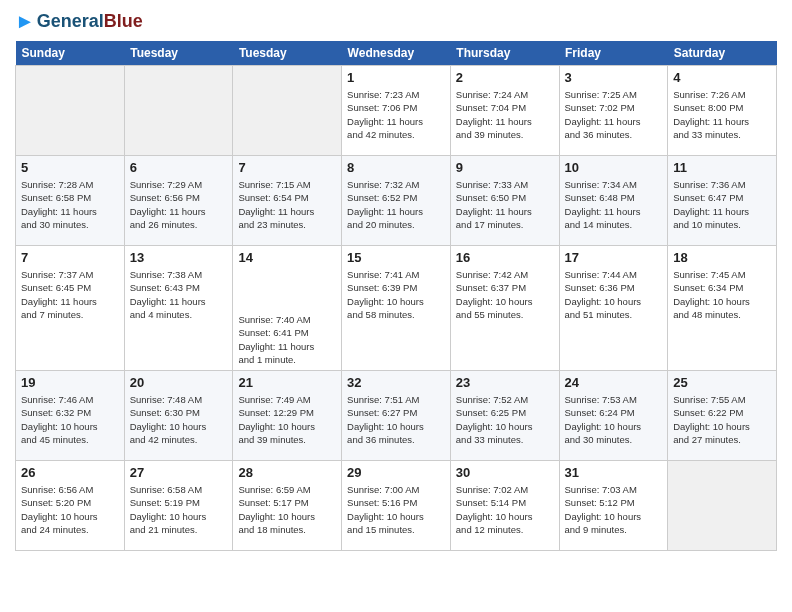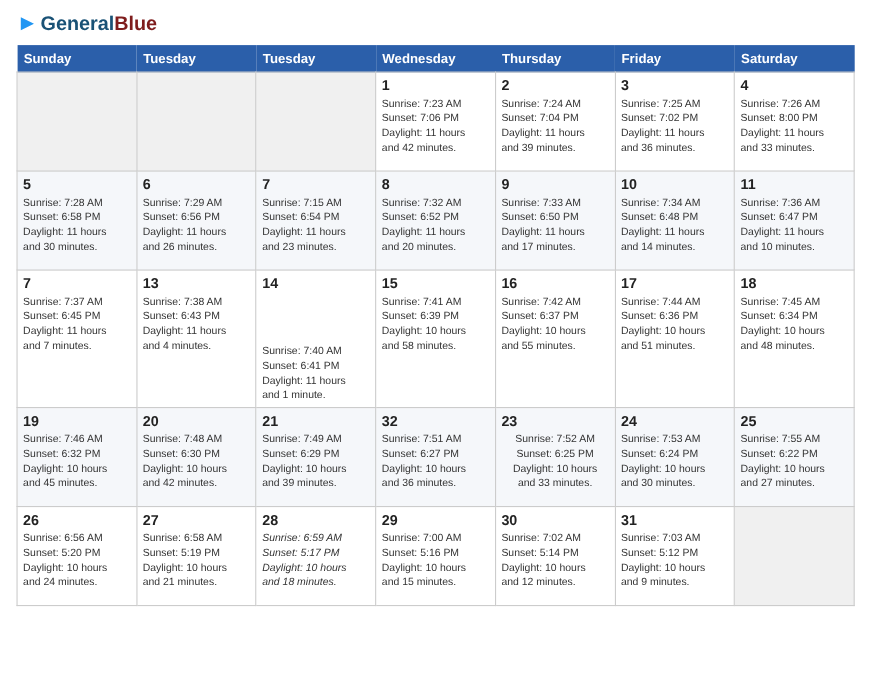--- a/index.html
+++ b/index.html
@@ -209,34 +209,34 @@
           <td>
             <div class="day-num">20</div>
             <div class="cell-text" style="white-space: pre-line;">Sunrise: 7:48 AM
 Sunset: 6:30 PM
 Daylight: 10 hours
 and 42 minutes.</div>
           </td>
           <td>
             <div class="day-num">21</div>
             <div class="cell-text" style="white-space: pre-line;">Sunrise: 7:49 AM
-Sunset: 6:29 PM
+Sunset: 12:29 PM
 Daylight: 10 hours
 and 39 minutes.</div>
           </td>
           <td>
             <div class="day-num">32</div>
             <div class="cell-text" style="white-space: pre-line;">Sunrise: 7:51 AM
 Sunset: 6:27 PM
 Daylight: 10 hours
 and 36 minutes.</div>
           </td>
           <td>
             <div class="day-num">23</div>
-            <div class="cell-text" style="white-space: pre-line; text-align: center;">Sunrise: 7:52 AM
+            <div class="cell-text" style="white-space: pre-line;">Sunrise: 7:52 AM
 Sunset: 6:25 PM
 Daylight: 10 hours
 and 33 minutes.</div>
           </td>
           <td>
             <div class="day-num">24</div>
             <div class="cell-text" style="white-space: pre-line;">Sunrise: 7:53 AM
 Sunset: 6:24 PM
 Daylight: 10 hours
 and 30 minutes.</div>
@@ -259,21 +259,21 @@
           </td>
           <td>
             <div class="day-num">27</div>
             <div class="cell-text" style="white-space: pre-line;">Sunrise: 6:58 AM
 Sunset: 5:19 PM
 Daylight: 10 hours
 and 21 minutes.</div>
           </td>
           <td>
             <div class="day-num">28</div>
-            <div class="cell-text" style="white-space: pre-line; font-style: italic;">Sunrise: 6:59 AM
+            <div class="cell-text" style="white-space: pre-line;">Sunrise: 6:59 AM
 Sunset: 5:17 PM
 Daylight: 10 hours
 and 18 minutes.</div>
           </td>
           <td>
             <div class="day-num">29</div>
             <div class="cell-text" style="white-space: pre-line;">Sunrise: 7:00 AM
 Sunset: 5:16 PM
 Daylight: 10 hours
 and 15 minutes.</div>

